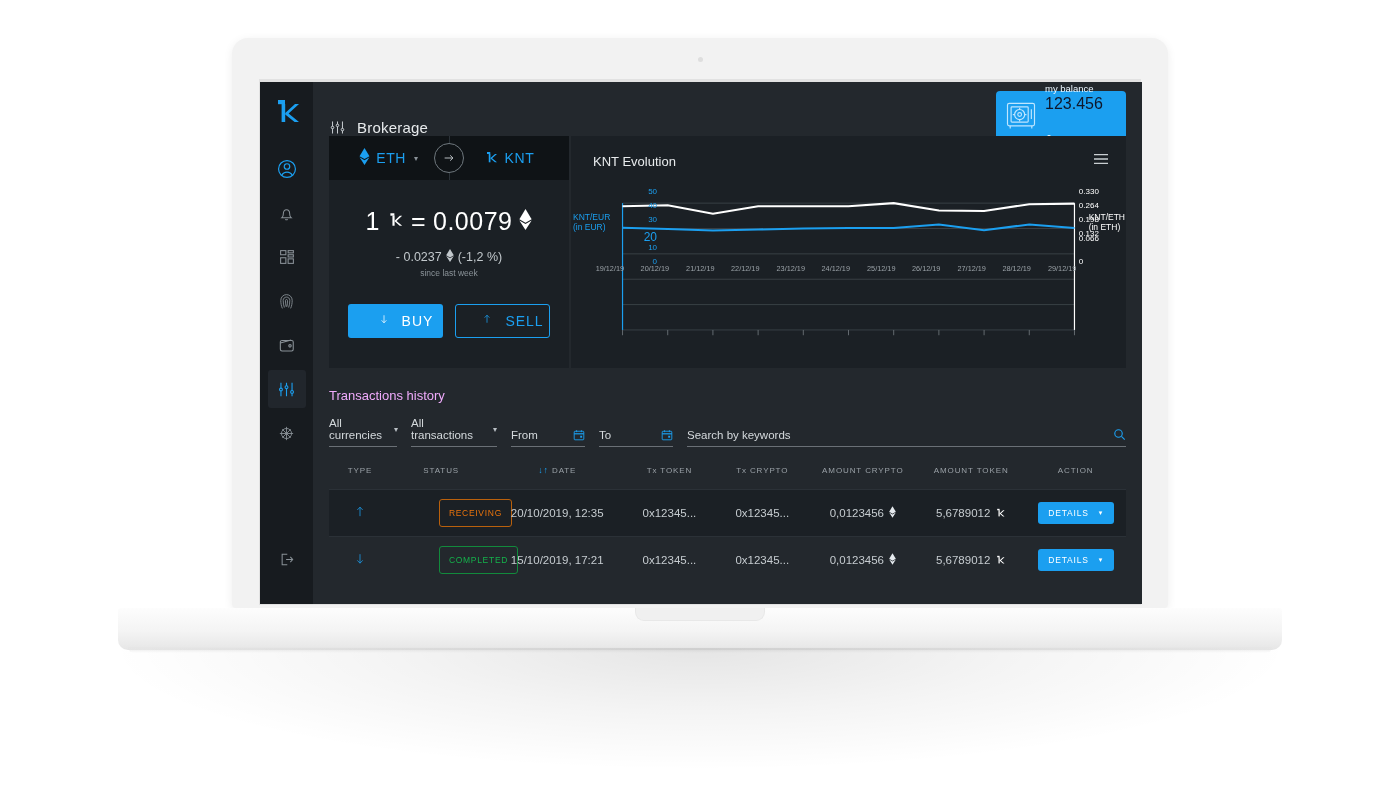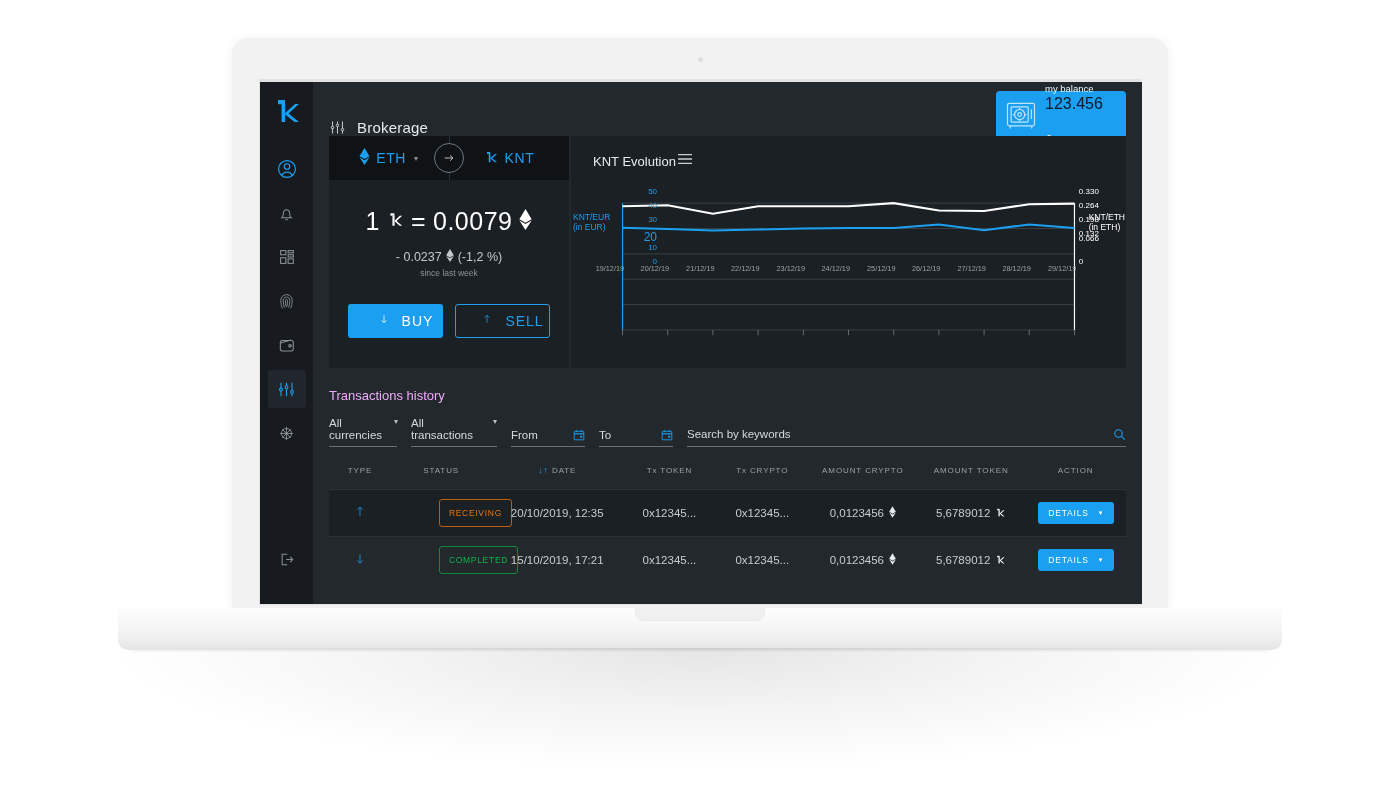--- a/index.html
+++ b/index.html
@@ -332,41 +332,41 @@
     position: relative;
     min-width: 0;
     display: flex;
     flex-direction: column;
   }
   .chart-head {
     height: 38px;
     display: flex;
     align-items: center;
     padding: 6px 16px 0 22px;
-    justify-content: flex-start;
+    justify-content: space-between;
   }
   .chart-title { color: #e7eaec; font-size: 13px; }
   .chart-menu { cursor: pointer; }
   .chart-body {
     flex: 1;
     position: relative;
     padding: 2px 0 0 0;
   }
   .chart-svg { display: block; width: 100%; height: 100%; }
 
   
   .tx-section { margin-top: 20px; display: flex; flex-direction: column; min-height: 0; }
   .tx-title { color: #f0abfc; font-size: 13px; margin-bottom: 14px; }
   .filters { display: flex; align-items: flex-end; gap: 14px; }
   .filter {
     position: relative;
     border-bottom: 1px solid #6a7076;
     padding-bottom: 5px;
     display: flex;
-    align-items: flex-start;
+    align-items: center;
     cursor: pointer;
   }
   .filter-label { color: #d4d9dc; font-size: 11.5px; }
   .filter-caret {
     margin-left: auto;
     padding-left: 12px;
     color: #b9bfc4;
     font-size: 8px;
   }
   .filter.sel-currencies { width: 68px; }

